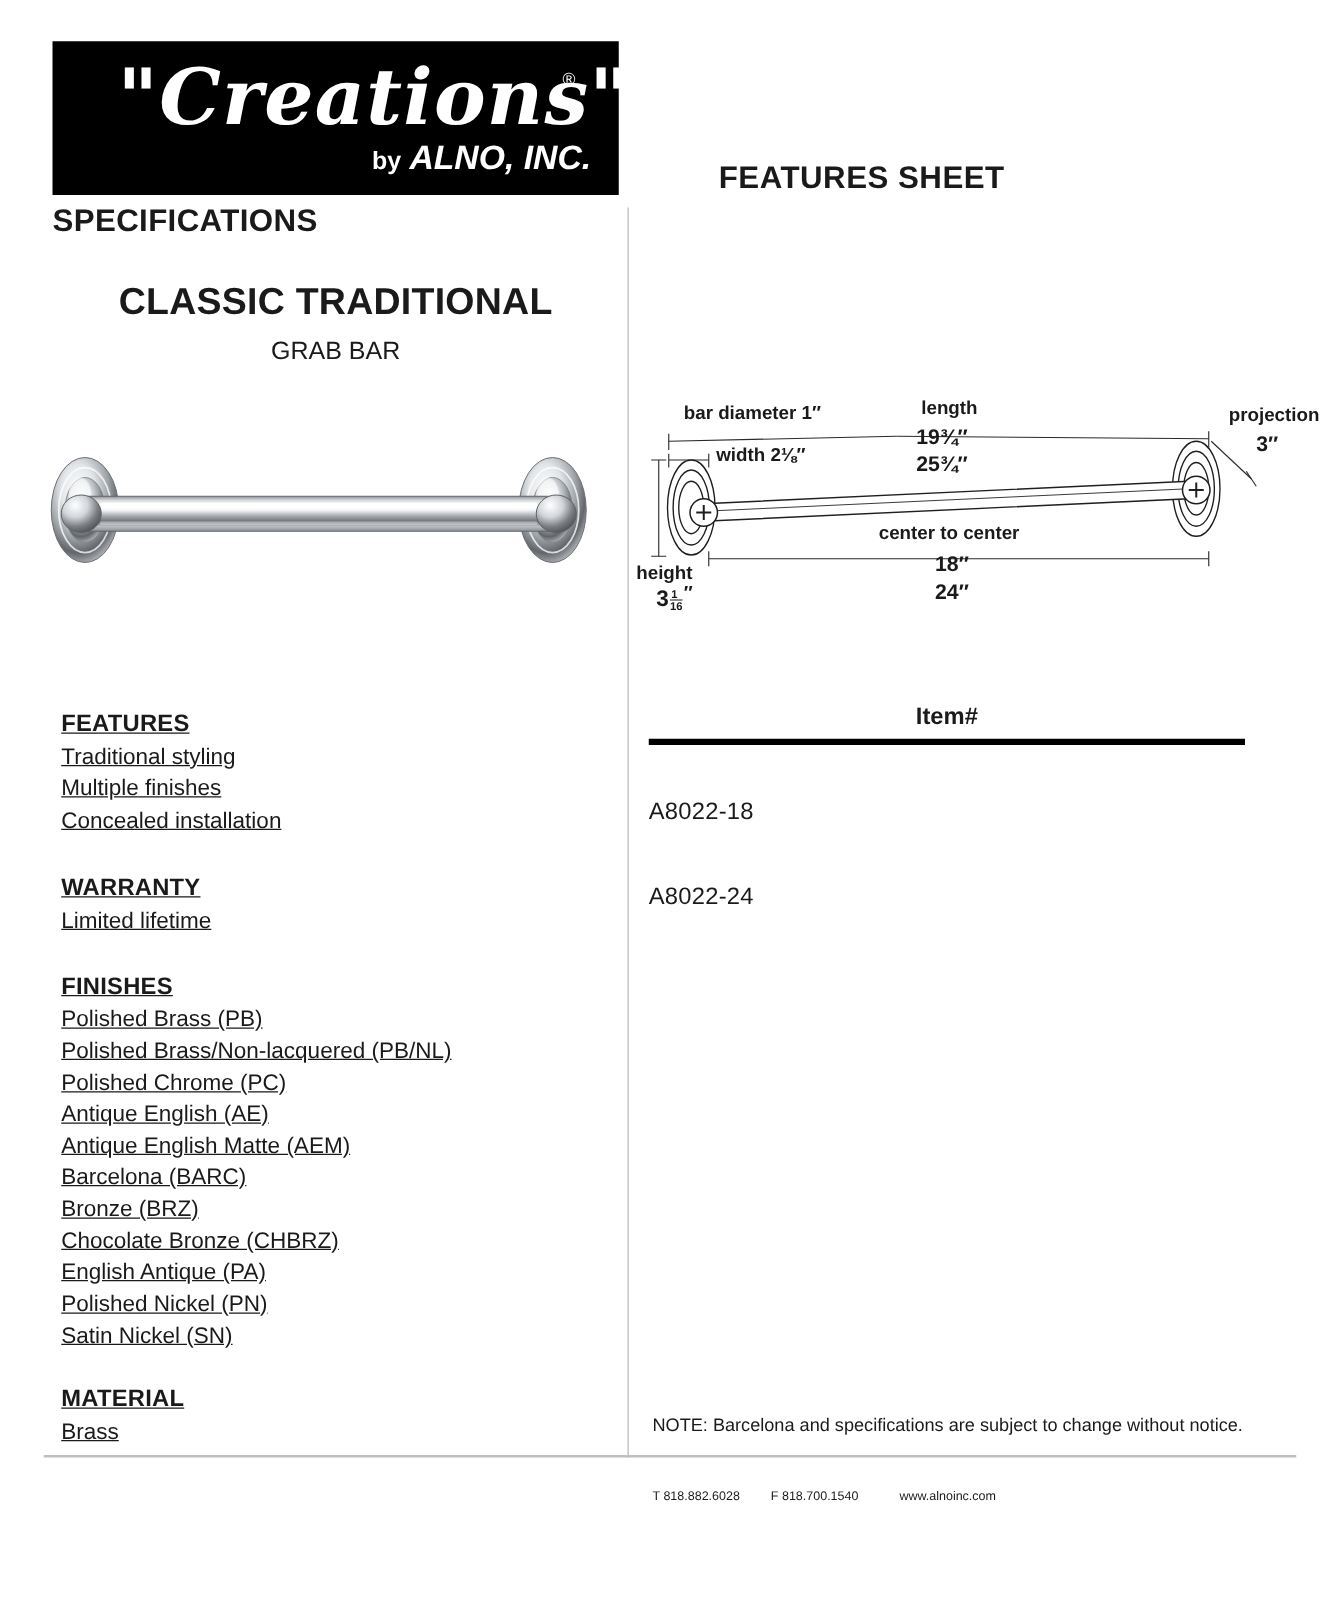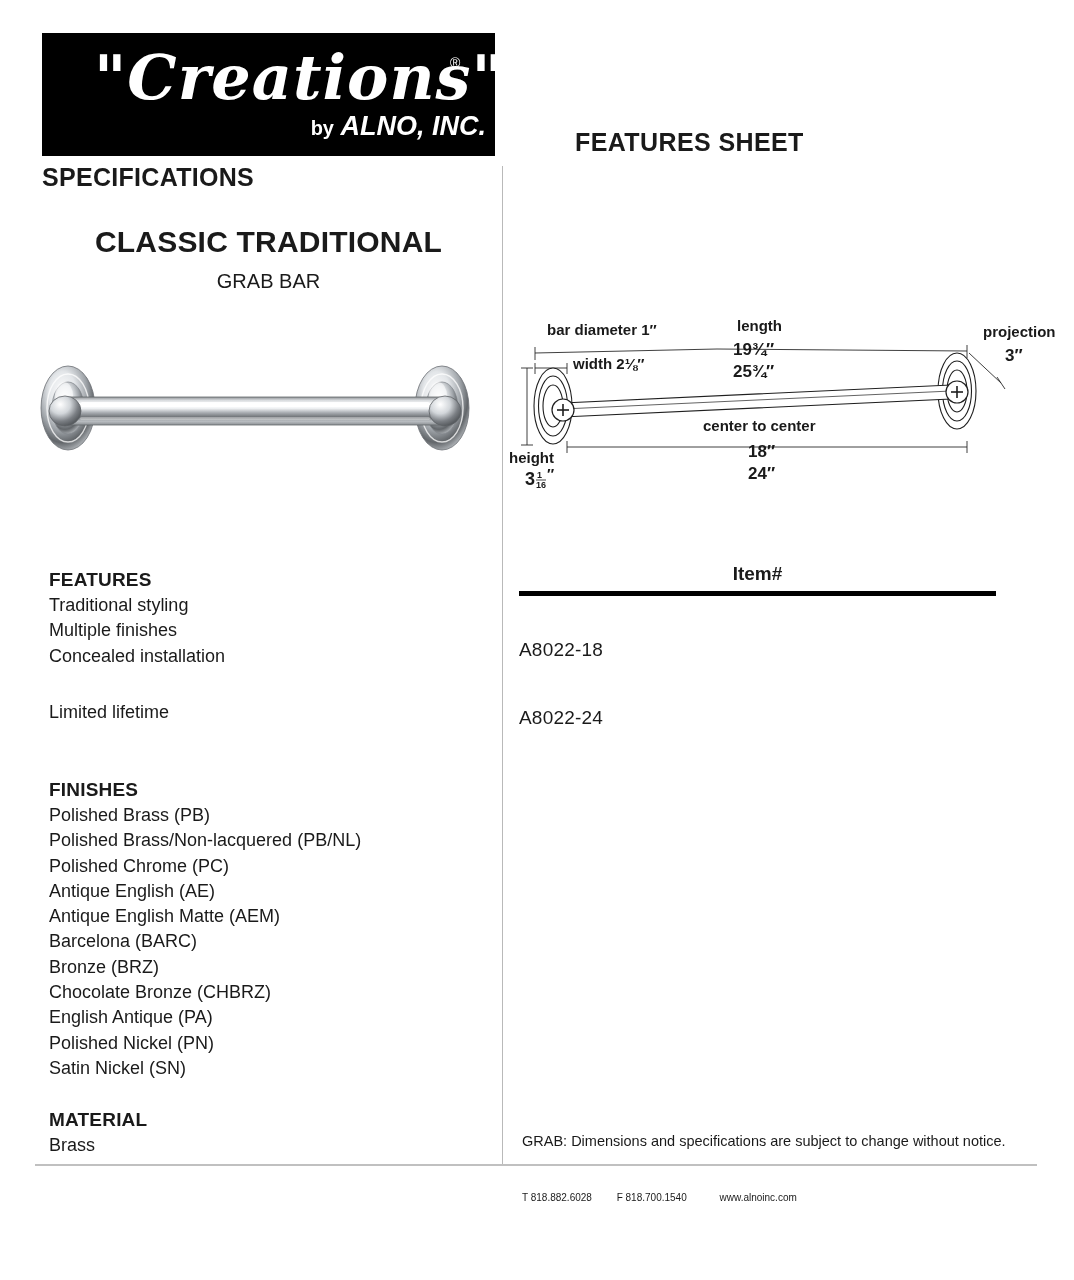--- a/index.html
+++ b/index.html
@@ -39,21 +39,21 @@
   }
   #logo-reg {
     position: absolute;
     left: 408px;
     top: 22px;
     font-size: 14px;
     color: #ffffff;
   }
   #logo-sub {
     position: absolute;
-    right: 9px;
+    right: 22px;
     top: 78px;
     font-family: "Liberation Sans", sans-serif;
     font-weight: bold;
     font-size: 27px;
     font-style: italic;
     color: #ffffff;
     letter-spacing: 0px;
     white-space: nowrap;
   }
   #logo-sub .by {
@@ -126,20 +126,21 @@
     top: 305px;
     width: 560px;
     height: 195px;
   }
 
   
   .spec-block {
     position: absolute;
     left: 49px;
     width: 440px;
+    text-decoration: underline;
   }
   .spec-head {
     font-size: 19px;
     font-weight: bold;
     letter-spacing: 0.2px;
     margin-bottom: 2px;
   }
   .spec-line {
     font-size: 18px;
     line-height: 25.3px;
@@ -356,20 +357,21 @@
 </svg>
 
 <div class="spec-block" id="features-block">
   <div class="spec-head">FEATURES</div>
   <div class="spec-line">Traditional styling</div>
   <div class="spec-line">Multiple finishes</div>
   <div class="spec-line">Concealed installation</div>
 </div>
 
 <div class="spec-block" id="warranty-block">
+  <div class="spec-head">WARRANTY</div>
   <div class="spec-line">Limited lifetime</div>
 </div>
 
 <div class="spec-block" id="finishes-block">
   <div class="spec-head">FINISHES</div>
   <div class="spec-line">Polished Brass (PB)</div>
   <div class="spec-line">Polished Brass/Non-lacquered (PB/NL)</div>
   <div class="spec-line">Polished Chrome (PC)</div>
   <div class="spec-line">Antique English (AE)</div>
   <div class="spec-line">Antique English Matte (AEM)</div>
@@ -386,21 +388,21 @@
   <div class="spec-line">Brass</div>
 </div>
 
 <div id="item-section">
   <div id="item-header">Item#</div>
   <div id="item-rule"></div>
   <div class="item-row">A8022-18</div>
   <div class="item-row">A8022-24</div>
 </div>
 
-<div id="note-text">GRAB:  Dimensions and specifications are subject to change without notice.</div>
+<div id="note-text">NOTE:  Barcelona and specifications are subject to change without notice.</div>
 <div id="footer-rule"></div>
 <div id="footer-contact">
   <span class="grp">
     <span>T</span>
     <span>818.882.6028</span>
   </span>
   <span class="grp">
     <span>F</span>
     <span>818.700.1540</span>
   </span>

